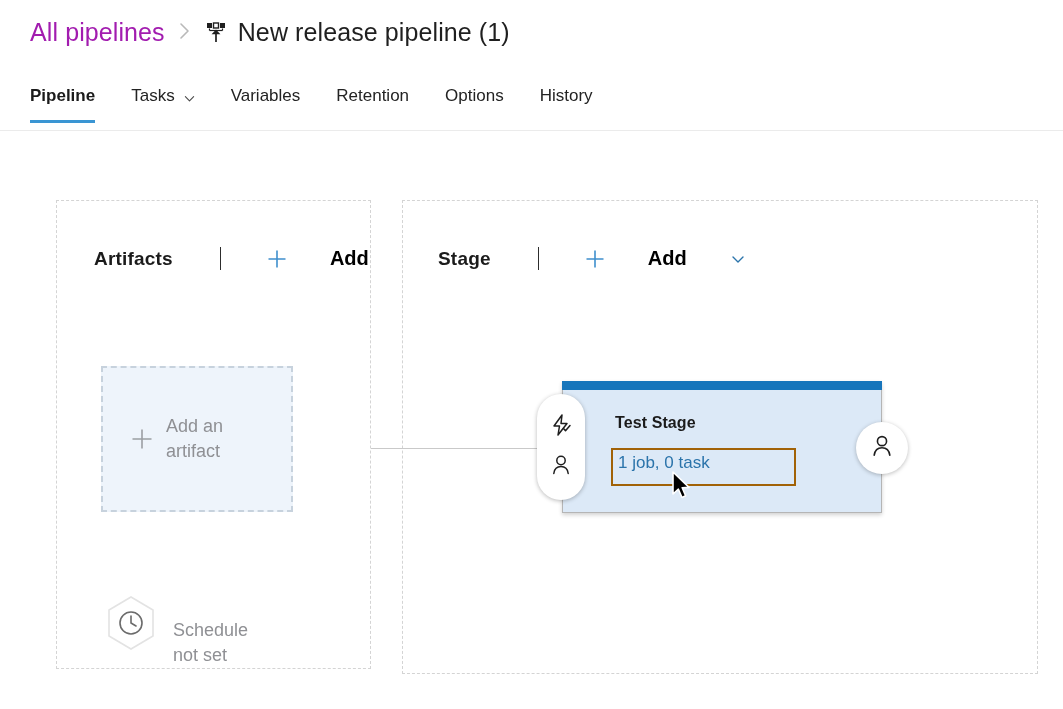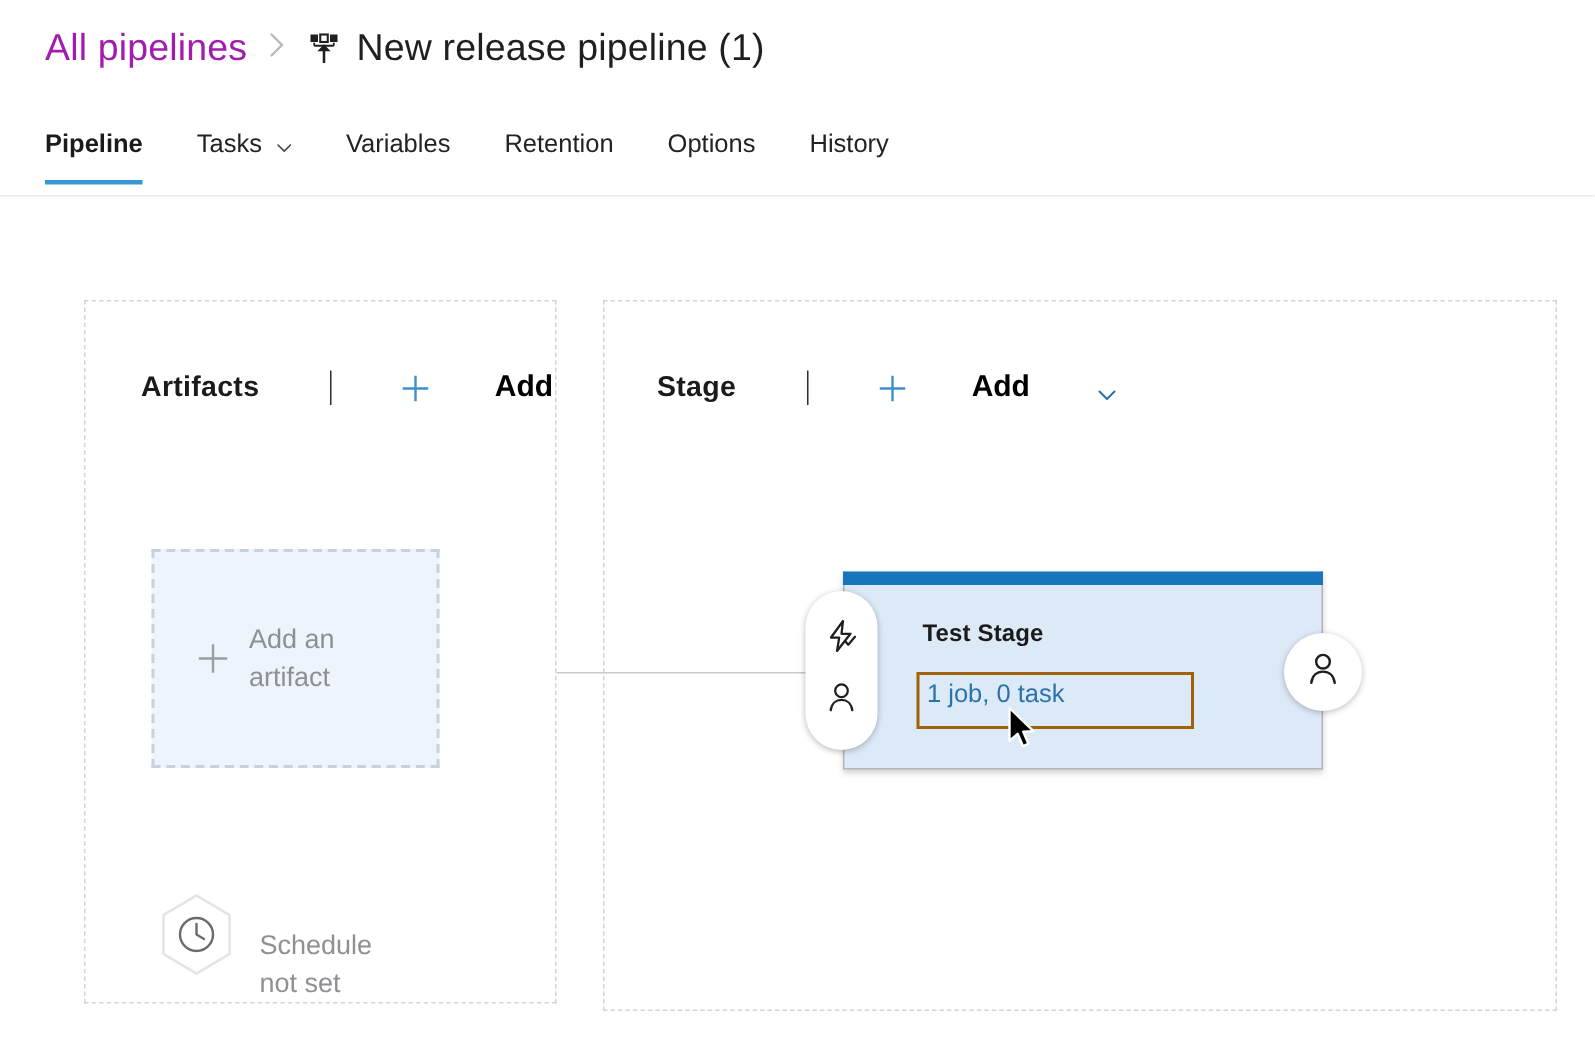--- a/index.html
+++ b/index.html
@@ -123,21 +123,21 @@
     left: 402px;
     top: 200px;
     width: 636px;
     height: 474px;
   }
   .panel-header {
     position: absolute;
     left: 37px;
     top: 46px;
     display: flex;
-    align-items: flex-end;
+    align-items: center;
     white-space: nowrap;
     gap: 33px;
   }
   .panel-stages .panel-header { left: 35px; }
   .panel-title {
     font-size: 19px;
     font-weight: bold;
     color: #1b1b1b;
     letter-spacing: 0.2px;
   }

